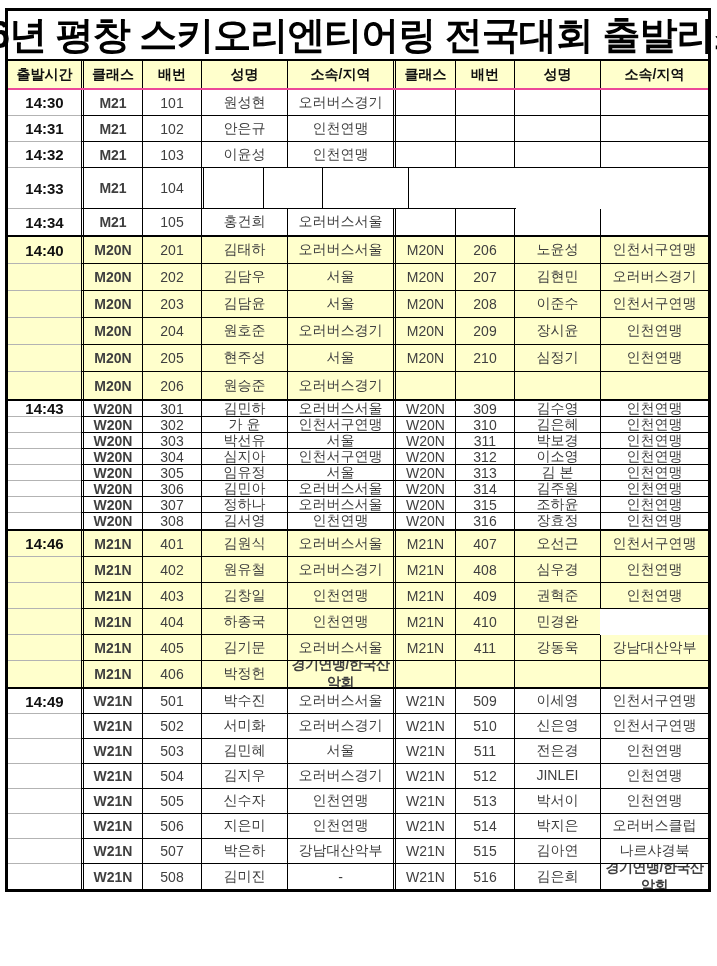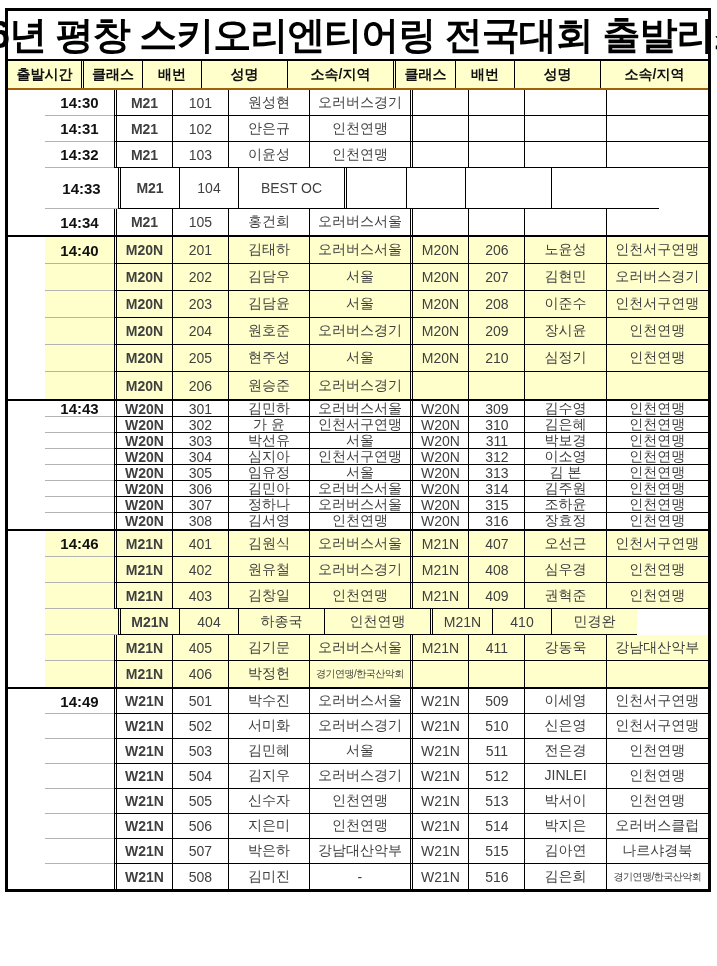--- a/index.html
+++ b/index.html
@@ -17,33 +17,33 @@
     font-weight:bold;color:#111;font-size:15px;}
   .c1{width:61px;border-left:3px double #000;font-weight:bold;}
   .c2{width:59px;}
   .c3{width:86px;white-space:pre-line;line-height:1.25;}
   .c4{width:106px;}
   .c5{width:62px;border-left:3px double #000;}
   .c6{width:59px;}
   .c7{width:86px;white-space:pre-line;line-height:1.25;}
   .c8{width:108px;}
   .row.last .c{border-bottom:none;}
-  .header-row{border-bottom:2px solid #a16207;height:27px;}
+  .header-row{border-bottom:2px solid #ec4899;height:27px;}
   .header-row .c{border-bottom:none;font-weight:bold;color:#111;background:#FFFFCC;font-size:14px;}
   .header-row .c0{border-bottom:none;}
-  .group{border-top:2px solid #000;padding-left:37px;}
+  .group{border-top:2px solid #000;}
   .group.g0{border-top:none;}
   .hl .c{background:#FFFFCC;}
   .g0 .row{height:26px;}
   .g1 .row{height:27px;}
   .g2 .row{height:16px;}
   .g3 .row{height:26px;}
   .g4 .row{height:25px;}
   .row.tall{height:41px !important;}
-  .c.small{font-size:10px;letter-spacing:-0.5px;}
+  .c.small{font-size:14px;letter-spacing:-0.5px;font-weight:bold;}
 </style>
 </head>
 <body>
 
 <div class="sheet">
   <div class="title">2026년 평창 스키오리엔티어링 전국대회 출발리스트</div>
   <div class="row header-row" id="header-row">
       <div class="c c0">출발시간</div>
       <div class="c c1">클래스</div>
       <div class="c c2">배번</div>
@@ -86,21 +86,20 @@
           <div class="c c4">인천연맹</div>
           <div class="c c5"></div>
           <div class="c c6"></div>
           <div class="c c7"></div>
           <div class="c c8"></div>
         </div>
         <div class="row tall">
           <div class="c c0 time">14:33</div>
           <div class="c c1">M21</div>
           <div class="c c2">104</div>
-          <div class="c c4">BEST OC</div>
           <div class="c c5"></div>
           <div class="c c6"></div>
           <div class="c c7"></div>
           <div class="c c8"></div>
         </div>
         <div class="row last">
           <div class="c c0 time">14:34</div>
           <div class="c c1">M21</div>
           <div class="c c2">105</div>
           <div class="c c3">홍건희</div>

